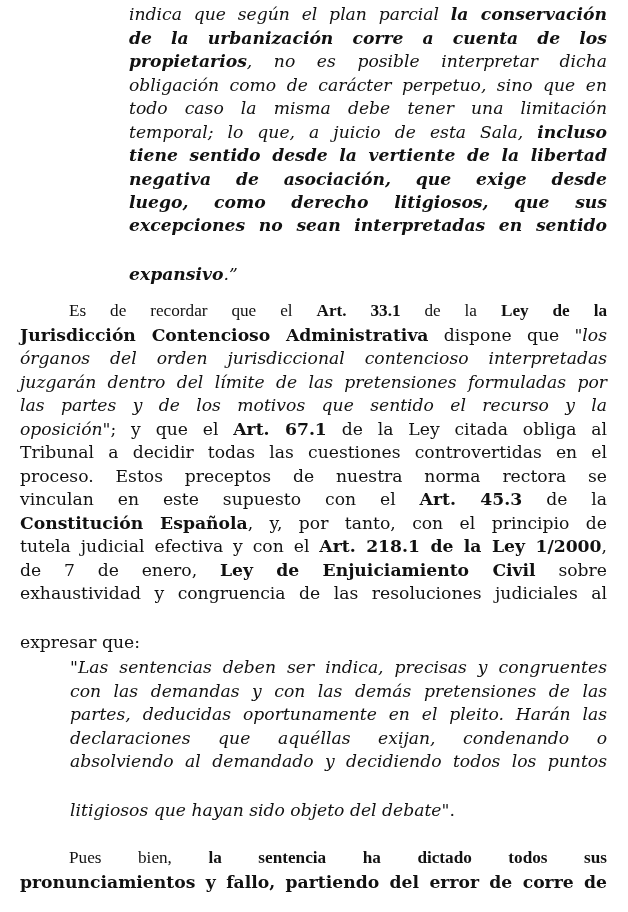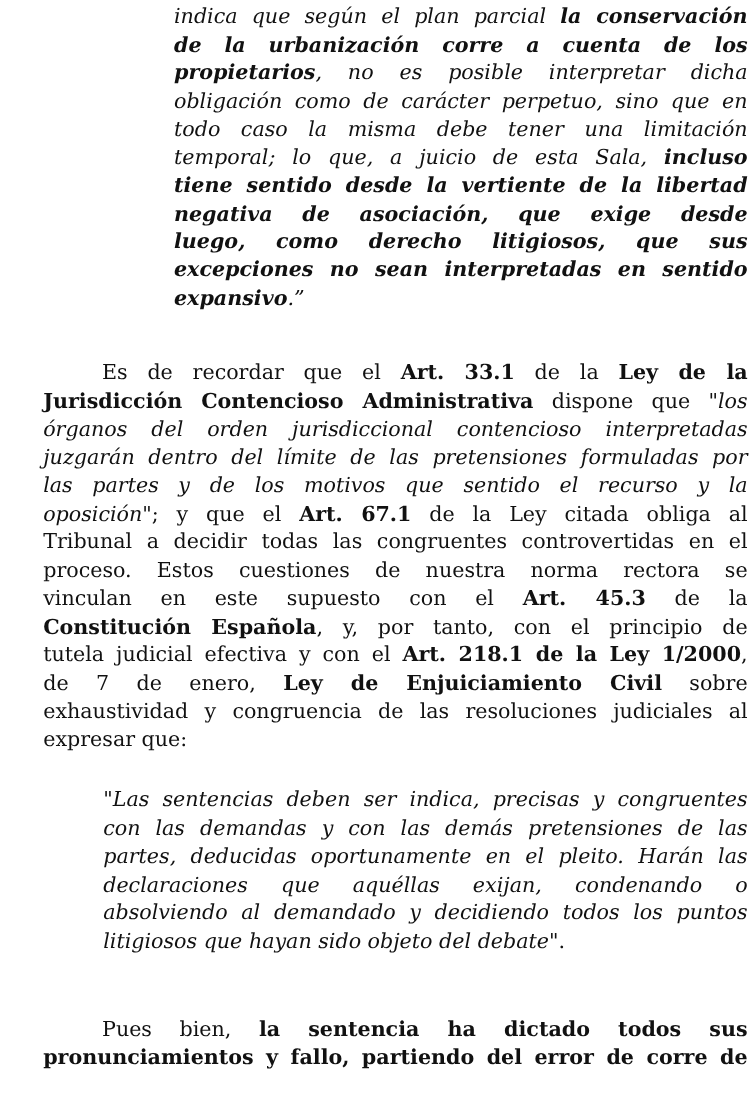--- a/index.html
+++ b/index.html
@@ -10,48 +10,50 @@
   body {
     width: 628px;
     height: 912px;
     overflow: hidden;
     position: relative;
     color: #111111;
     font-family: "DejaVu Serif", "Liberation Serif", serif;
   }
   .page {
     position: absolute;
-    left: 16px; top: 0;
+    left: 0; top: 0;
     width: 532px;
     height: 912px;
   }
   .line {
     position: absolute;
     white-space: nowrap;
     font-size: 17.2px;
     line-height: 24px;
     height: 24px;
     text-align: justify;
     text-align-last: justify;
     letter-spacing: 0;
   }
   .line.last {
     text-align-last: left;
+    margin-top: 25px;
   }
   .quote1 .line {
     left: 129px;
     width: 478px;
   }
   .para .line {
     left: 20px;
     width: 587px;
   }
   .para .line.indent {
     left: 69px;
     width: 538px;
+    font-family: Liberation Serif, serif;
   }
   .quote2 .line {
     left: 70px;
     width: 537px;
   }
   .i { font-style: italic; }
   .b { font-weight: bold; }
   .bi { font-weight: bold; font-style: italic; }
 </style>
 </head>
@@ -73,22 +75,22 @@
     <div class="line last" style="top:237px"><span class="bi">expansivo</span><span class="i">.”</span></div>
   </div>
 
   <div class="para">
     <div class="line indent" style="top:299px"><span>Es de recordar que el </span><span class="b">Art. 33.1</span><span> de la </span><span class="b">Ley de la</span></div>
     <div class="line" style="top:323px"><span class="b">Jurisdicción Contencioso Administrativa</span><span> dispone que "</span><span class="i">los</span></div>
     <div class="line" style="top:346px"><span class="i">órganos del orden jurisdiccional contencioso interpretadas</span></div>
     <div class="line" style="top:370px"><span class="i">juzgarán dentro del límite de las pretensiones formuladas por</span></div>
     <div class="line" style="top:393px"><span class="i">las partes y de los motivos que sentido el recurso y la</span></div>
     <div class="line" style="top:417px"><span class="i">oposición</span><span>"; y que el </span><span class="b">Art. 67.1</span><span> de la Ley citada obliga al</span></div>
-    <div class="line" style="top:440px"><span>Tribunal a decidir todas las congruentes controvertidas en el</span></div>
-    <div class="line" style="top:464px"><span>proceso. Estos cuestiones de nuestra norma rectora se</span></div>
+    <div class="line" style="top:440px"><span>Tribunal a decidir todas las cuestiones controvertidas en el</span></div>
+    <div class="line" style="top:464px"><span>proceso. Estos preceptos de nuestra norma rectora se</span></div>
     <div class="line" style="top:487px"><span>vinculan en este supuesto con el </span><span class="b">Art. 45.3</span><span> de la</span></div>
     <div class="line" style="top:511px"><span class="b">Constitución Española</span><span>, y, por tanto, con el principio de</span></div>
     <div class="line" style="top:534px"><span>tutela judicial efectiva y con el </span><span class="b">Art. 218.1 de la Ley 1/2000</span><span>,</span></div>
     <div class="line" style="top:558px"><span>de 7 de enero, </span><span class="b">Ley de Enjuiciamiento Civil</span><span> sobre</span></div>
     <div class="line" style="top:581px"><span>exhaustividad y congruencia de las resoluciones judiciales al</span></div>
     <div class="line last" style="top:605px"><span>expresar que:</span></div>
   </div>
 
   <div class="quote2">
     <div class="line" style="top:655px"><span>"</span><span class="i">Las sentencias deben ser indica, precisas y congruentes</span></div>

